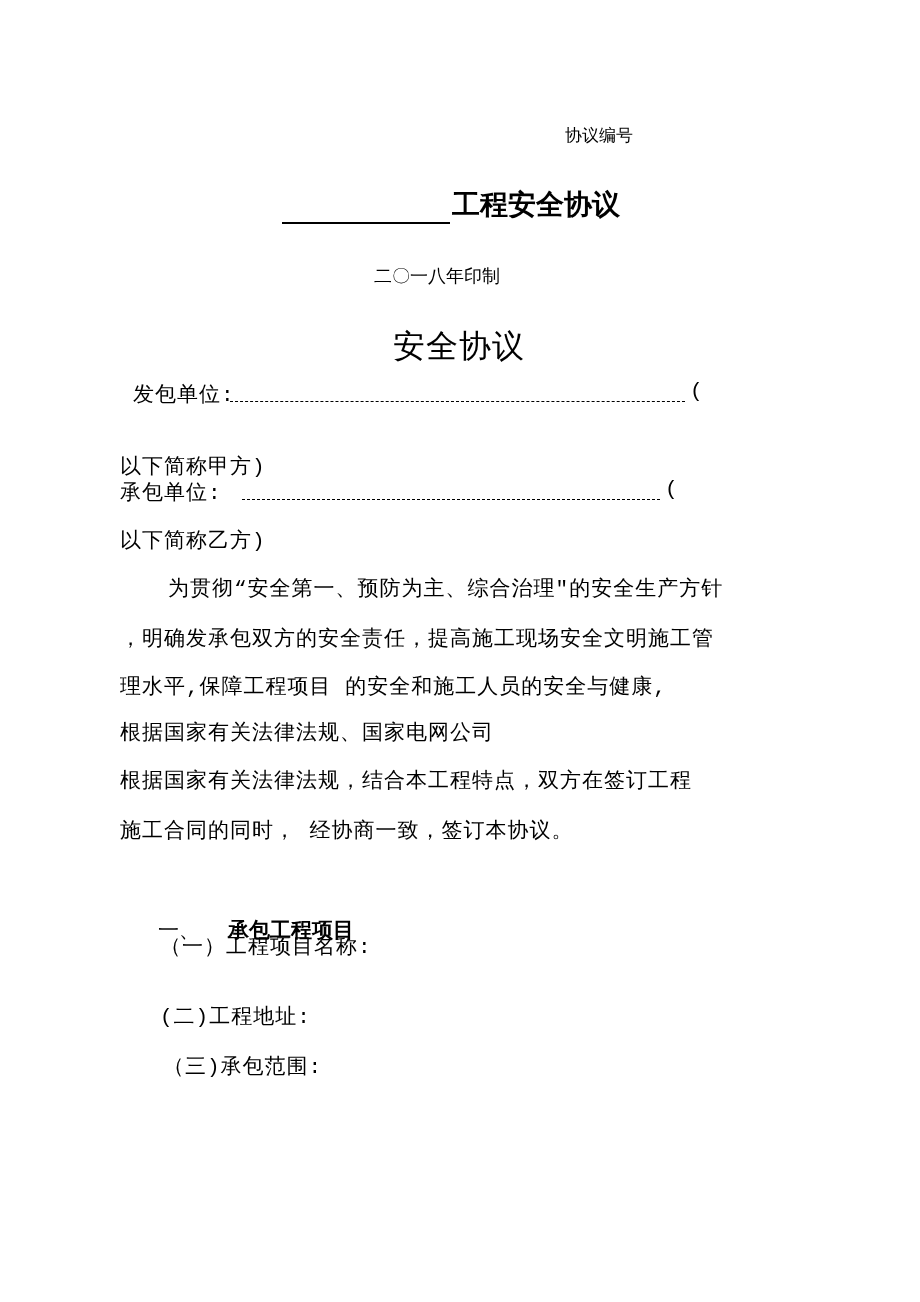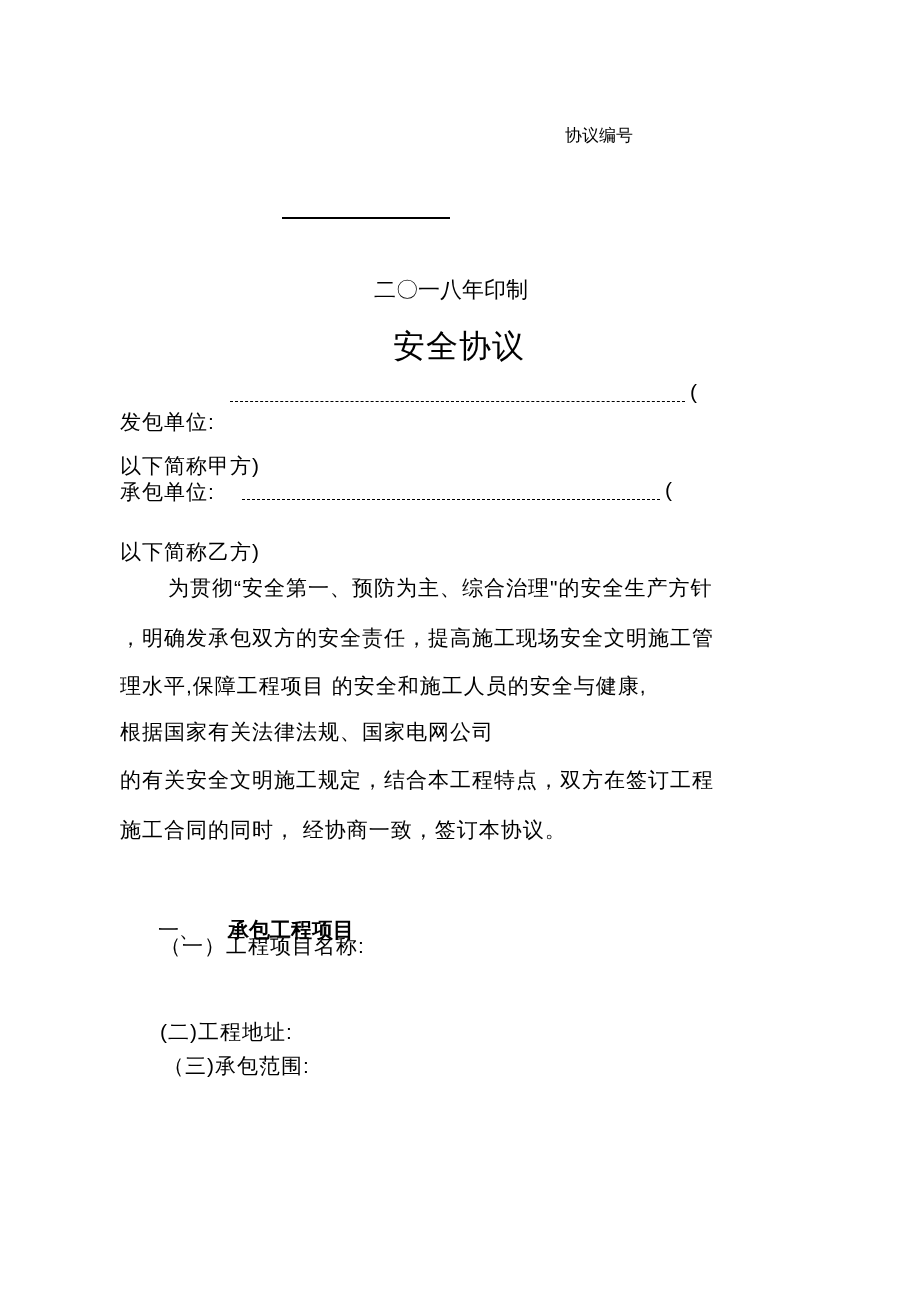--- a/index.html
+++ b/index.html
@@ -1,81 +1,81 @@
 <!DOCTYPE html>
 <html><head>
 <meta charset="utf-8">
 <style>
   html, body { margin: 0; padding: 0; background: #ffffff; }
   body { width: 920px; height: 1302px; position: relative; overflow: hidden; color: #000; }
   .abs { position: absolute; white-space: nowrap; }
   .sans { font-family: "DejaVu Sans", "Liberation Sans", sans-serif; }
-  .serif { font-family: Liberation Sans, sans-serif; }
+  .serif { font-family: Liberation Mono, monospace; }
 
   #agreement-no { left: 565px; top: 124px; font-size: 17px; }
   #main-title { left: 282px; top: 186px; font-size: 28px; font-weight: bold; }
   #main-title .blank { display: inline-block; width: 168px; border-bottom: 2px solid #000; height: 28px; vertical-align: bottom; margin-right: 2px; }
-  #print-year { left: 374px; top: 264px; font-size: 22px; margin-top: 11px; }
+  #print-year { left: 374px; top: 264px; font-size: 18px; }
   #doc-heading { left: 393px; top: 325px; font-size: 32px; letter-spacing: 1px; }
 
   .body-text { font-size: 21px; letter-spacing: 1px; }
   .dash { display: inline-block; border-bottom: 1.5px dashed #000; height: 18px; vertical-align: baseline; }
 
-  #party-a-label { left: 120px; top: 380px; margin-top: 28px; }
+  #party-a-label { left: 133px; top: 380px; }
   #party-a-line { left: 230px; top: 383px; width: 455px; }
   #party-a-paren { left: 690px; top: 380px; }
   #party-a-alias { left: 120px; top: 428px; margin-top: 24px; }
 
   #party-b-label { left: 120px; top: 478px; text-align: right; }
   #party-b-line { left: 242px; top: 481px; width: 418px; }
   #party-b-paren { left: 665px; top: 478px; }
-  #party-b-alias { left: 120px; top: 526px; margin-top: 12px; }
+  #party-b-alias { left: 120px; top: 526px; }
 
   .para-line { left: 120px; }
   #p1 { left: 168px; top: 574px; }
   #p2 { top: 624px; text-align: right; }
   #p3 { top: 672px; text-align: center; }
   #p4 { top: 718px; }
   #p5 { top: 766px; }
   #p6 { top: 816px; }
 
   #sec1 { left: 158px; top: 884px; font-size: 21px; font-weight: bold; margin-top: 32px; }
   #sec1 .num { font-weight: normal; margin-right: 28px; }
   #item1 { left: 160px; top: 932px; }
-  #item2 { left: 160px; top: 1002px; margin-top: 16px; }
+  #item2 { left: 160px; top: 1002px; }
   #item3 { left: 163px; top: 1052px; text-align: right; }
 </style>
 </head>
 <body>
 
 <div class="abs sans" id="agreement-no">协议编号</div>
 
 <div class="abs sans" id="main-title">
-  <span class="blank"></span>
+  <span class="blank"></span><span>工程安全协议</span>
 </div>
 
 <div class="abs sans" id="print-year">二〇一八年印制</div>
 
 <div class="abs serif" id="doc-heading">安全协议</div>
 
 <div class="abs serif body-text" id="party-a-label">发包单位:</div>
 <div class="abs dash" id="party-a-line"></div>
 <div class="abs serif body-text" id="party-a-paren">(</div>
 <div class="abs serif body-text" id="party-a-alias">以下简称甲方)</div>
 
 <div class="abs serif body-text" id="party-b-label">承包单位:</div>
 <div class="abs dash" id="party-b-line"></div>
 <div class="abs serif body-text" id="party-b-paren">(</div>
 <div class="abs serif body-text" id="party-b-alias">以下简称乙方)</div>
 
 <div class="abs serif body-text para-line" id="p1">为贯彻“安全第一、预防为主、综合治理"的安全生产方针</div>
 <div class="abs serif body-text para-line" id="p2">，明确发承包双方的安全责任，提高施工现场安全文明施工管</div>
 <div class="abs serif body-text para-line" id="p3">理水平,保障工程项目 的安全和施工人员的安全与健康,</div>
 <div class="abs serif body-text para-line" id="p4">根据国家有关法律法规、国家电网公司</div>
-<div class="abs serif body-text para-line" id="p5">的有关安全文明施工规定，结合本工程特点，双方在签订工程</div>
+<div class="abs serif body-text para-line" id="p5">根据国家有关法律法规，结合本工程特点，双方在签订工程</div>
 <div class="abs serif body-text para-line" id="p6">施工合同的同时， 经协商一致，签订本协议。</div>
 
 <div class="abs serif" id="sec1">
   <span class="num">一、</span><span>承包工程项目</span>
 </div>
 
 <div class="abs serif body-text" id="item1">（一）工程项目名称:</div>
 <div class="abs serif body-text" id="item2">(二)工程地址:</div>
 <div class="abs serif body-text" id="item3">（三)承包范围:</div>
 

